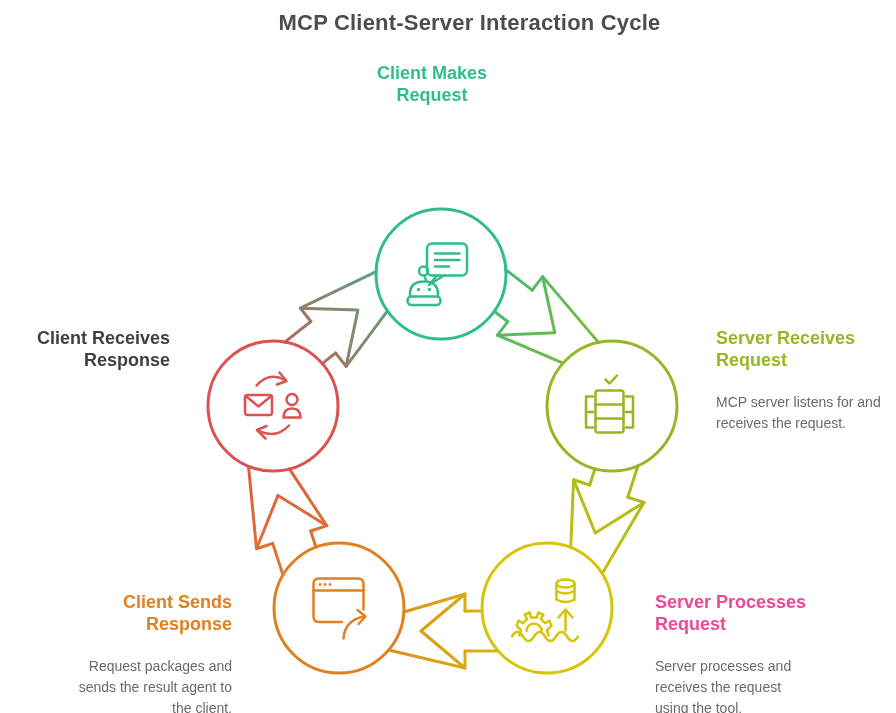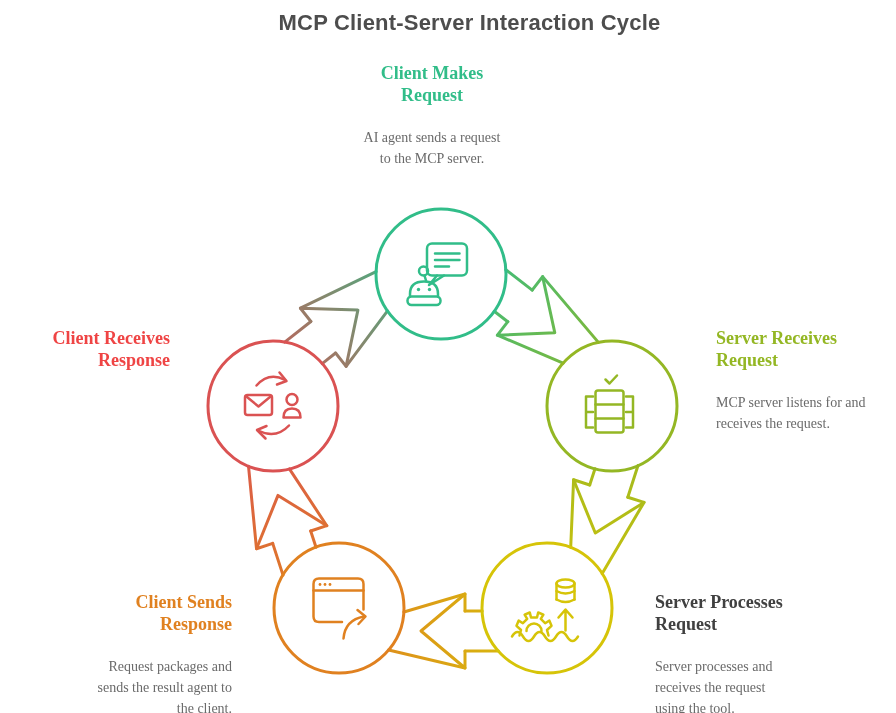--- a/index.html
+++ b/index.html
@@ -9,21 +9,21 @@
     padding-left:43px;
   }
   .diagram-svg{position:absolute;left:0;top:0;}
   .page-title{
     position:absolute;left:0;top:10px;width:100%;text-align:center;
     font-size:22px;font-weight:bold;letter-spacing:.2px;
   }
   .node-label{position:absolute;}
   .node-label .title{font-size:18px;font-weight:bold;line-height:22px;}
   .node-label .desc{font-size:14px;line-height:21px;margin-top:21px;}
-  .ln{display:block;white-space:nowrap;font-family:Liberation Serif, serif;}
+  .ln{display:block;white-space:nowrap;}
   .align-c{text-align:center;}
   .align-l{text-align:left;}
   .align-r{text-align:right;}
   .pos-top{left:287px;top:62px;width:290px;}
   .pos-right{left:716px;top:327px;width:185px;}
   .pos-bottom-right{left:655px;top:591px;width:230px;}
   .pos-bottom-left{left:30px;top:591px;width:202px;}
   .pos-left{left:0px;top:327px;width:170px;}
 </style>
 </head>
@@ -31,39 +31,35 @@
 
 <div class="canvas">
 
   <div class="page-title" style="color: rgb(77, 77, 77);">MCP Client-Server Interaction Cycle</div>
 
   <div class="node-label pos-top align-c">
     <div class="title" style="color: rgb(49, 189, 137);">
       <span class="ln">Client Makes</span>
       <span class="ln">Request</span>
     </div>
-    <div class="desc" style="color: rgb(106, 106, 106);">
-      <span class="ln">AI agent sends a request</span>
-      <span class="ln">to the MCP server.</span>
-    </div>
   </div>
 
   <div class="node-label pos-right align-l">
     <div class="title" style="color: rgb(148, 183, 36);">
       <span class="ln">Server Receives</span>
       <span class="ln">Request</span>
     </div>
     <div class="desc" style="color: rgb(106, 106, 106);">
       <span class="ln">MCP server listens for and</span>
       <span class="ln">receives the request.</span>
     </div>
   </div>
 
   <div class="node-label pos-bottom-right align-l">
-    <div class="title" style="color: #404040;">
+    <div class="title" style="color: #ec4899;">
       <span class="ln">Server Processes</span>
       <span class="ln">Request</span>
     </div>
     <div class="desc" style="color: rgb(106, 106, 106);">
       <span class="ln">Server processes and</span>
       <span class="ln">receives the request</span>
       <span class="ln">using the tool.</span>
     </div>
   </div>
 
@@ -73,21 +69,21 @@
       <span class="ln">Response</span>
     </div>
     <div class="desc" style="color: rgb(106, 106, 106);">
       <span class="ln">Request packages and</span>
       <span class="ln">sends the result agent to</span>
       <span class="ln">the client.</span>
     </div>
   </div>
 
   <div class="node-label pos-left align-r">
-    <div class="title" style="color: #ef4444; text-align: right;">
+    <div class="title" style="color: #404040; text-align: right;">
       <span class="ln">Client Receives</span>
       <span class="ln">Response</span>
     </div>
   </div>
 
   <svg class="diagram-svg" width="896" height="713" viewBox="0 0 896 713">
     <defs>
       <linearGradient id="grad-a-b" gradientUnits="userSpaceOnUse" x1="441" y1="274" x2="612" y2="406">
         <stop offset="0" stop-color="#31BD89"></stop>
           <stop offset="1" stop-color="#94B724"></stop>

